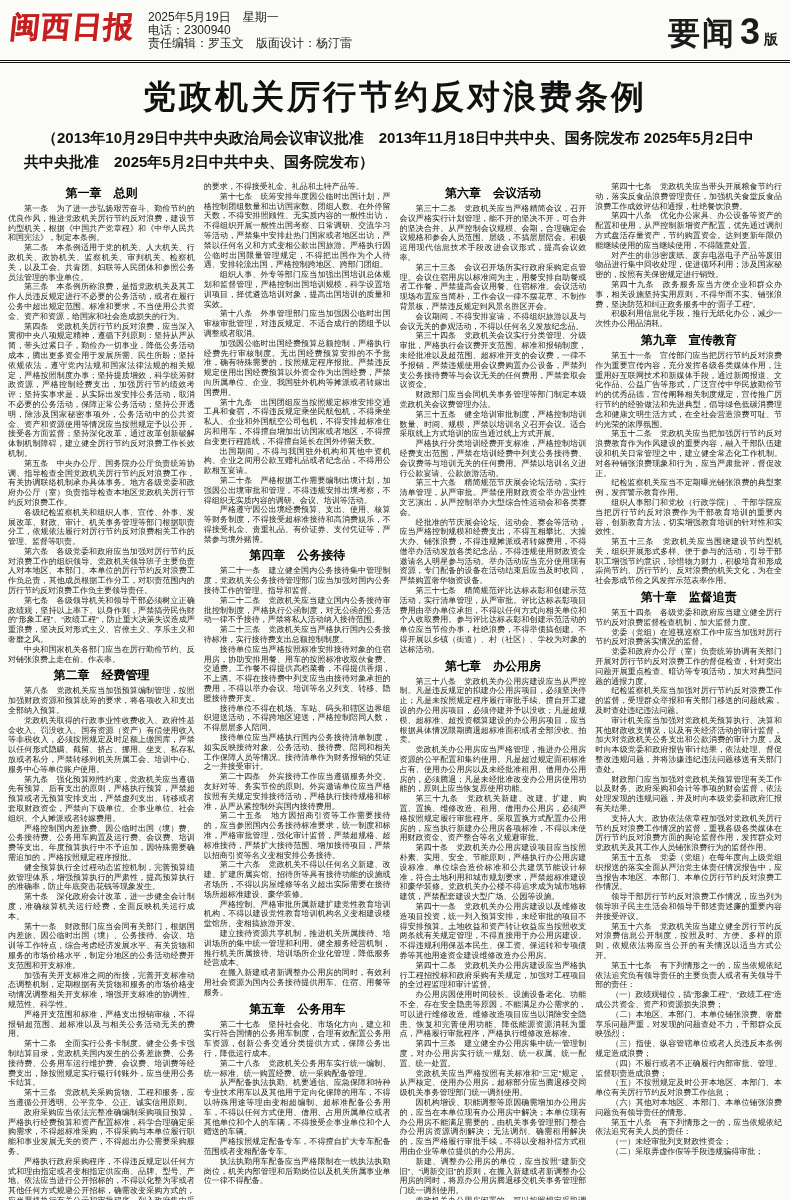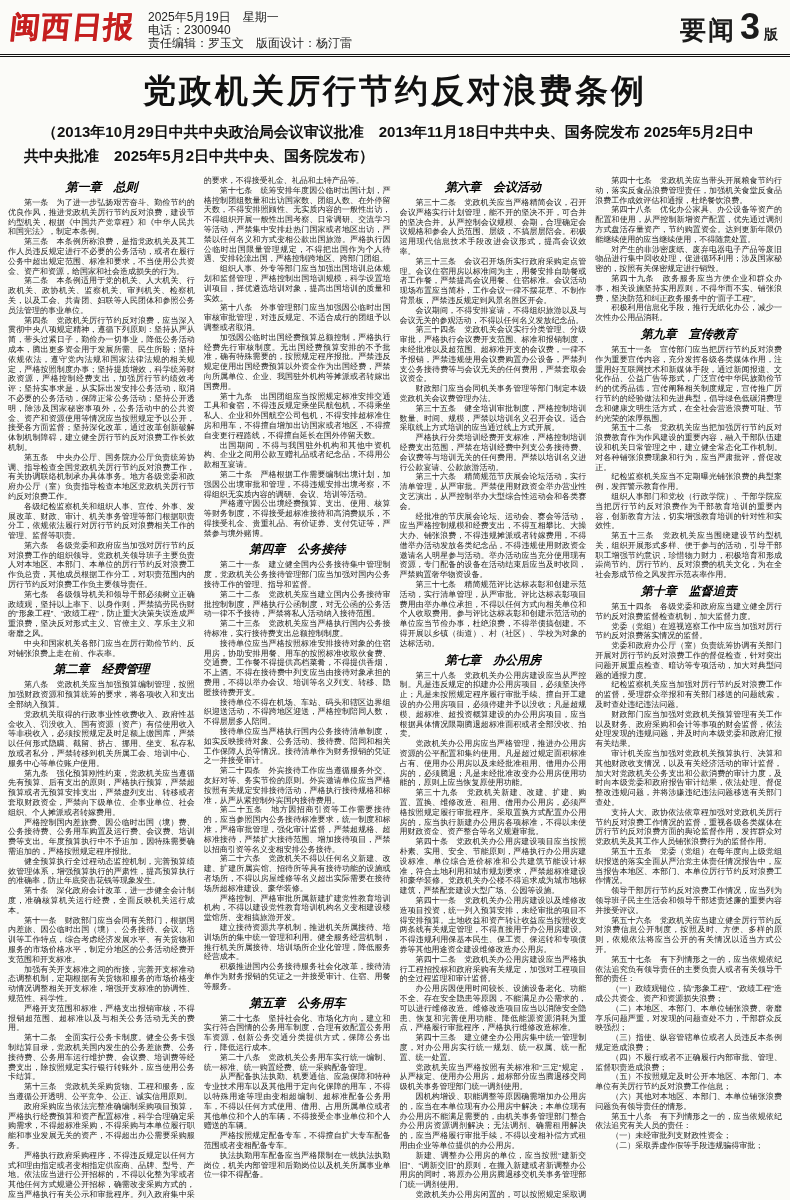--- a/index.html
+++ b/index.html
@@ -15,21 +15,21 @@
     padding:8px 12px 4px 10px;border-bottom:3px double #111;
   }
   .mast-left{display:flex;align-items:flex-start;gap:14px;}
   .logo{
     color:#c51f1f;font-weight:bold;font-size:30px;line-height:34px;
     transform:skewX(-6deg);letter-spacing:1px;font-family:"Liberation Serif","DejaVu Serif",serif;
     text-shadow:0.5px 0 #c51f1f;white-space:nowrap;margin-top:2px;
   }
   .mast-info{font-size:12px;line-height:13px;color:#222;padding-top:3px;}
   .mast-right{display:flex;align-items:baseline;gap:4px;padding-top:4px;}
-  .section-name{font-size:26px;font-weight:bold;letter-spacing:2px;}
+  .section-name{font-size:32px;font-weight:bold;letter-spacing:2px;}
   .page-number{font-size:36px;font-weight:bold;line-height:30px;}
   .page-suffix{font-size:14px;font-weight:bold;}
   
   .headline{
     text-align:center;font-size:33px;font-weight:bold;letter-spacing:3px;
     margin:12px 0 6px;color:#111;
   }
   .subtitle{
     width:742px;margin:4px auto 0;font-size:15px;font-weight:bold;
     line-height:24px;text-indent:1.2em;color:#111;
@@ -40,21 +40,21 @@
     height:1032px;overflow:hidden;
   }
   .col{flex:1 1 0;overflow:hidden;height:100%;}
   .para{
     margin:0;font-size:8px;line-height:9.8px;text-align:justify;
     text-indent:2em;color:#1c1c1c;word-break:break-all;
   }
   .para.noind{text-indent:0;}
   .chap{
     font-size:12px;font-weight:bold;text-align:center;line-height:15px;
-    margin:4px 0 3px;color:#000;white-space:nowrap;font-style:italic;
+    margin:4px 0 3px;color:#000;white-space:nowrap;
   }
 </style>
 </head>
 <body>
 
 <div class="page">
 
   <div class="masthead">
     <div class="mast-left">
       <div class="logo">闽西日报</div>
@@ -72,22 +72,22 @@
   </div>
 
   <h1 class="headline">党政机关厉行节约反对浪费条例</h1>
 
   <div class="subtitle">（2013年10月29日中共中央政治局会议审议批准　2013年11月18日中共中央、国务院发布 2025年5月2日中共中央批准　2025年5月2日中共中央、国务院发布）</div>
 
   <div class="cols">
     <div class="col">
         <div class="chap">第一章　总则</div>
         <p class="para">第一条　为了进一步弘扬艰苦奋斗、勤俭节约的优良作风，推进党政机关厉行节约反对浪费，建设节约型机关，根据《中国共产党章程》和《中华人民共和国宪法》，制定本条例。</p>
+        <p class="para">第二条　本条例适用于党的机关、人大机关、行政机关、政协机关、监察机关、审判机关、检察机关，以及工会、共青团、妇联等人民团体和参照公务员法管理的事业单位。</p>
         <p class="para">第三条　本条例所称浪费，是指党政机关及其工作人员违反规定进行不必要的公务活动，或者在履行公务中超出规定范围、标准和要求，不当使用公共资金、资产和资源，给国家和社会造成损失的行为。</p>
-        <p class="para">第二条　本条例适用于党的机关、人大机关、行政机关、政协机关、监察机关、审判机关、检察机关，以及工会、共青团、妇联等人民团体和参照公务员法管理的事业单位。</p>
         <p class="para">第四条　党政机关厉行节约反对浪费，应当深入贯彻中央八项规定精神，遵循下列原则：坚持从严从简，带头过紧日子，勤俭办一切事业，降低公务活动成本，腾出更多资金用于发展所需、民生所盼；坚持依规依法，遵守党内法规和国家法律法规的相关规定，严格按照制度办事；坚持提质增效，科学统筹财政资源，严格控制经费支出，加强厉行节约绩效考评；坚持实事求是，从实际出发安排公务活动，取消不必要的公务活动，保障正常公务活动；坚持公开透明，除涉及国家秘密事项外，公务活动中的公共资金、资产和资源使用等情况应当按照规定予以公开，接受各方面监督；坚持深化改革，通过改革创新破解体制机制障碍，建立健全厉行节约反对浪费工作长效机制。</p>
         <p class="para">第五条　中央办公厅、国务院办公厅负责统筹协调、指导检查全国党政机关厉行节约反对浪费工作，有关协调联络机制承办具体事务。地方各级党委和政府办公厅（室）负责指导检查本地区党政机关厉行节约反对浪费工作。</p>
         <p class="para">各级纪检监察机关和组织人事、宣传、外事、发展改革、财政、审计、机关事务管理等部门根据职责分工，依规依法履行对厉行节约反对浪费相关工作的管理、监督等职责。</p>
         <p class="para">第六条　各级党委和政府应当加强对厉行节约反对浪费工作的组织领导。党政机关领导班子主要负责人对本地区、本部门、本单位的厉行节约反对浪费工作负总责，其他成员根据工作分工，对职责范围内的厉行节约反对浪费工作负主要领导责任。</p>
         <p class="para">第七条　各级领导机关和领导干部必须树立正确政绩观，坚持以上率下、以身作则，严禁搞劳民伤财的“形象工程”、“政绩工程”，防止重大决策失误造成严重浪费，坚决反对形式主义、官僚主义、享乐主义和奢靡之风。</p>
         <p class="para">中央和国家机关各部门应当在厉行勤俭节约、反对铺张浪费上走在前、作表率。</p>
         <div class="chap">第二章　经费管理</div>
         <p class="para">第八条　党政机关应当加强预算编制管理，按照加强财政资源和预算统筹的要求，将各项收入和支出全部纳入预算。</p>
         <p class="para">党政机关取得的行政事业性收费收入、政府性基金收入、罚没收入、国有资源（资产）有偿使用收入等非税收入，必须按照规定及时足额上缴国库，严禁以任何形式隐瞒、截留、挤占、挪用、坐支、私存私放或者私分，严禁转移到机关所属工会、培训中心、服务中心等单位账户使用。</p>
         <p class="para">第九条　强化预算刚性约束，党政机关应当遵循先有预算、后有支出的原则，严格执行预算，严禁超预算或者无预算安排支出，严禁虚列支出、转移或者套取财政资金，严禁向下级单位、企事业单位、社会组织、个人摊派或者转嫁费用。</p>
@@ -117,21 +117,21 @@
         <p class="para">第二十二条　党政机关应当建立国内公务接待审批控制制度，严格执行公函制度，对无公函的公务活动一律不予接待，严禁将私人活动纳入接待范围。</p>
         <p class="para">第二十三条　党政机关应当严格执行国内公务接待标准，实行接待费支出总额控制制度。</p>
         <p class="para">接待单位应当严格按照标准安排接待对象的住宿用房，协助安排用餐、用车的按照标准收取伙食费、交通费。工作餐不得提供高档菜肴，不得提供香烟，不上酒。不得在接待费中列支应当由接待对象承担的费用，不得以举办会议、培训等名义列支、转移、隐匿接待费开支。</p>
         <p class="para">接待单位不得在机场、车站、码头和辖区边界组织迎送活动，不得跨地区迎送，严格控制陪同人数，不得层层多人陪同。</p>
         <p class="para">接待单位应当严格执行国内公务接待清单制度，如实反映接待对象、公务活动、接待费、陪同和相关工作保障人员等情况。接待清单作为财务报销的凭证之一并接受审计。</p>
         <p class="para">第二十四条　外宾接待工作应当遵循服务外交、友好对等、务实节俭的原则。外宾邀请单位应当严格按照有关规定安排接待活动，严格执行接待规格和标准，从严从紧控制外宾国内接待费用。</p>
         <p class="para">第二十五条　地方因招商引资等工作需要接待的，应当参照国内公务接待标准要求，统一制度和标准，严格审批管理，强化审计监督，严禁超规格、超标准接待，严禁扩大接待范围、增加接待项目，严禁以招商引资等名义变相安排公务接待。</p>
         <p class="para">第二十六条　党政机关不得以任何名义新建、改建、扩建所属宾馆、招待所等具有接待功能的设施或者场所，不得以房屋维修等名义超出实际需要在接待场所超标准建设、豪华装修。</p>
         <p class="para">严格控制、严格审批所属新建扩建党性教育培训机构，不得以建设党性教育培训机构名义变相建设楼堂馆所、变相搞旅游开发。</p>
         <p class="para">建立接待资源共享机制，推进机关所属接待、培训场所的集中统一管理和利用。健全服务经营机制，推行机关所属接待、培训场所企业化管理，降低服务经营成本。</p>
-        <p class="para">积极推进国内公务接待服务社会化改革，接待清单作为财务报销的凭证之一并接受审计、住宿、用餐等服务。</p>
+        <p class="para">在搬入新建或者新调整办公用房的同时，有效利用社会资源为国内公务接待提供用车、住宿、用餐等服务。</p>
         <div class="chap">第五章　公务用车</div>
         <p class="para">第二十七条　坚持社会化、市场化方向，建立和实行符合国情的公务用车制度，合理有效配置公务用车资源，创新公务交通分类提供方式，保障公务出行，降低运行成本。</p>
         <p class="para">第二十八条　党政机关公务用车实行统一编制、统一标准、统一购置经费、统一采购配备管理。</p>
         <p class="para">从严配备执法执勤、机要通信、应急保障和特种专业技术用车以及其他用于定向化保障的用车，不得以特殊用途等理由变相超编制、超标准配备公务用车，不得以任何方式使用、借用、占用所属单位或者其他单位和个人的车辆，不得接受企事业单位和个人赠送的车辆。</p>
         <p class="para">严格按照规定配备专车，不得擅自扩大专车配备范围或者变相配备专车。</p>
         <p class="para">执法执勤用车配备应当严格限制在一线执法执勤岗位，机关内部管理和后勤岗位以及机关所属事业单位一律不得配备。</p>
       </div>
     <div class="col">
         <div class="chap">第六章　会议活动</div>
         <p class="para">第三十二条　党政机关应当严格精简会议，召开会议严格实行计划管理，能不开的坚决不开，可合并的坚决合并。从严控制会议规模、会期，合理确定会议规格和参会人员范围、层级，不搞层层陪会。积极运用现代信息技术手段改进会议形式，提高会议效率。</p>
@@ -168,22 +168,22 @@
         <p class="para">第五十一条　宣传部门应当把厉行节约反对浪费作为重要宣传内容，充分发挥各级各类媒体作用，注重用好互联网技术和新媒体手段，通过新闻报道、文化作品、公益广告等形式，广泛宣传中华民族勤俭节约的优秀品德，宣传阐释相关制度规定，宣传推广厉行节约的经验做法和先进典型，倡导绿色低碳消费理念和健康文明生活方式，在全社会营造浪费可耻、节约光荣的浓厚氛围。</p>
         <p class="para">第五十二条　党政机关应当把加强厉行节约反对浪费教育作为作风建设的重要内容，融入干部队伍建设和机关日常管理之中，建立健全常态化工作机制。对各种铺张浪费现象和行为，应当严肃批评，督促改正。</p>
         <p class="para">纪检监察机关应当不定期曝光铺张浪费的典型案例，发挥警示教育作用。</p>
         <p class="para">组织人事部门和党校（行政学院）、干部学院应当把厉行节约反对浪费作为干部教育培训的重要内容，创新教育方法，切实增强教育培训的针对性和实效性。</p>
         <p class="para">第五十三条　党政机关应当围绕建设节约型机关，组织开展形式多样、便于参与的活动，引导干部职工增强节约意识，珍惜物力财力，积极培育和形成崇尚节约、厉行节约、反对浪费的机关文化，为在全社会形成节俭之风发挥示范表率作用。</p>
         <div class="chap">第十章　监督追责</div>
         <p class="para">第五十四条　各级党委和政府应当建立健全厉行节约反对浪费监督检查机制，加大监督力度。</p>
         <p class="para">党委（党组）在巡视巡察工作中应当加强对厉行节约反对浪费落实情况的监督。</p>
         <p class="para">党委和政府办公厅（室）负责统筹协调有关部门开展对厉行节约反对浪费工作的督促检查，针对突出问题开展重点检查、暗访等专项活动，加大对典型问题的通报力度。</p>
         <p class="para">纪检监察机关应当加强对厉行节约反对浪费工作的监督，受理群众举报和有关部门移送的问题线索，及时查处违纪违法问题。</p>
+        <p class="para">审计机关应当加强对党政机关预算执行、决算和其他财政收支情况，以及有关经济活动的审计监督，加大对党政机关公务支出和公款消费的审计力度，及时向本级党委和政府报告审计结果，依法处理、督促整改违规问题，并将涉嫌违纪违法问题移送有关部门查处。</p>
         <p class="para">财政部门应当加强对党政机关预算管理有关工作以及财务、政府采购和会计等事项的财会监督，依法处理发现的违规问题，并及时向本级党委和政府汇报有关结果。</p>
-        <p class="para">审计机关应当加强对党政机关预算执行、决算和其他财政收支情况，以及有关经济活动的审计监督，加大对党政机关公务支出和公款消费的审计力度，及时向本级党委和政府报告审计结果，依法处理、督促整改违规问题，并将涉嫌违纪违法问题移送有关部门查处。</p>
         <p class="para">支持人大、政协依法依章程加强对党政机关厉行节约反对浪费工作情况的监督，重视各级各类媒体在厉行节约反对浪费方面的舆论监督作用，发挥群众对党政机关及其工作人员铺张浪费行为的监督作用。</p>
         <p class="para">第五十五条　党委（党组）在每年度向上级党组织报送的落实全面从严治党主体责任情况报告中，应当报告本地区、本部门、本单位厉行节约反对浪费工作情况。</p>
         <p class="para">领导干部厉行节约反对浪费工作情况，应当列为领导班子民主生活会和领导干部述责述廉的重要内容并接受评议。</p>
         <p class="para">第五十六条　党政机关应当建立健全厉行节约反对浪费信息公开制度，按照及时、方便、多样的原则，依规依法将应当公开的有关情况以适当方式公开。</p>
         <p class="para">第五十七条　有下列情形之一的，应当依规依纪依法追究负有领导责任的主要负责人或者有关领导干部的责任：</p>
         <p class="para">（一）政绩观错位，搞“形象工程”、“政绩工程”造成公共资金、资产和资源损失浪费；</p>
         <p class="para">（二）本地区、本部门、本单位铺张浪费、奢靡享乐问题严重，对发现的问题查处不力，干部群众反映强烈；</p>
         <p class="para">（三）指使、纵容管辖单位或者人员违反本条例规定造成浪费；</p>
         <p class="para">（四）不履行或者不正确履行内部审批、管理、监督职责造成浪费；</p>
         <p class="para">（五）不按照规定及时公开本地区、本部门、本单位有关厉行节约反对浪费工作信息；</p>

